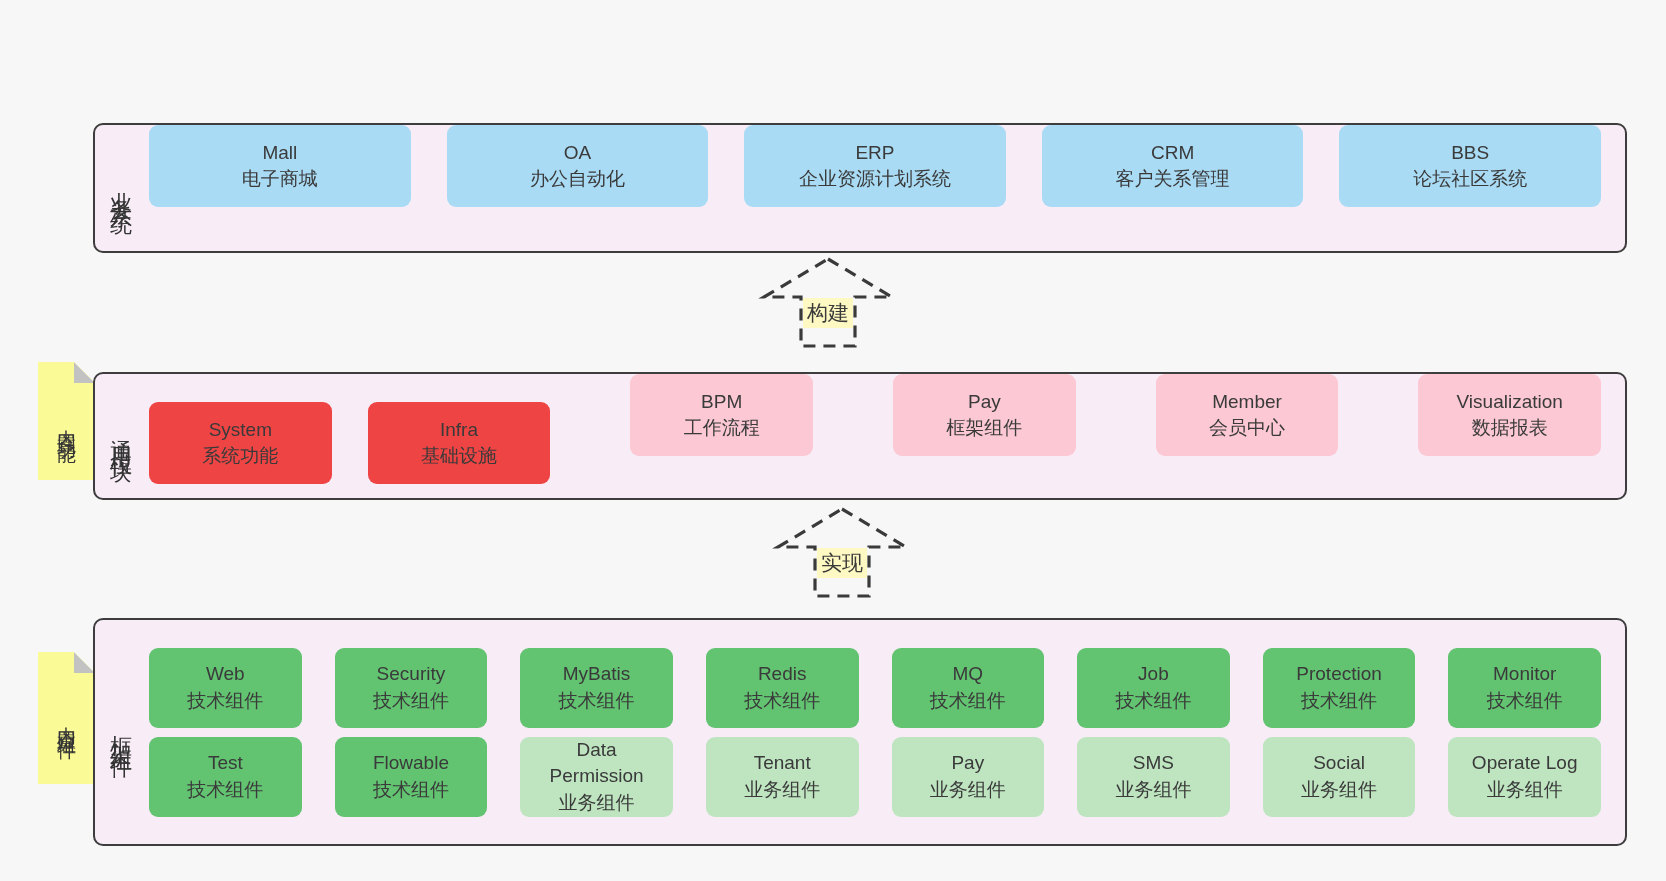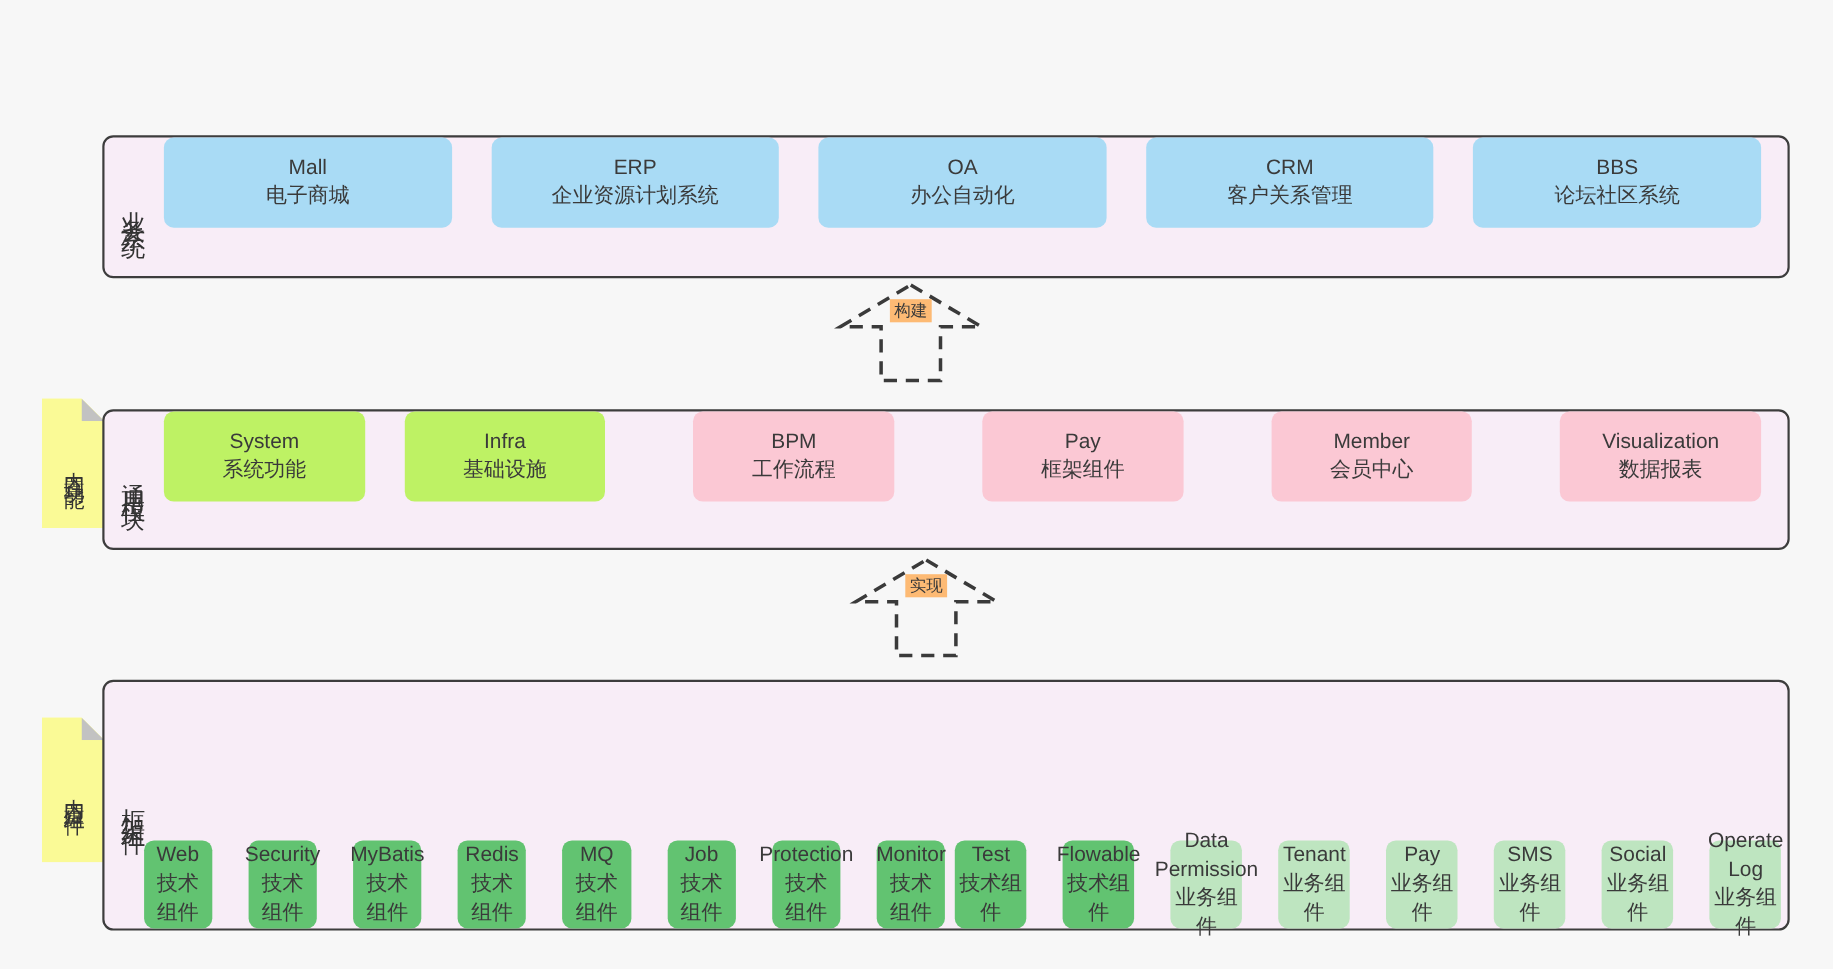--- a/index.html
+++ b/index.html
@@ -23,34 +23,34 @@
   .panel-label span{
     writing-mode:vertical-rl;text-orientation:upright;
     font-size:22px;letter-spacing:7px;color:#333;
   }
   .row{
     flex:1;display:flex;align-items:flex-start;gap:36px;
     padding:0 24px 0 2px;min-width:0;
   }
   .row .box{flex:1;height:82px;}
   .rows{
-    flex:1;display:flex;flex-direction:row;justify-content:center;gap:9px;
-    padding:0 24px 0 2px;min-width:0;align-items:flex-end;
+    flex:1;display:flex;flex-direction:column;justify-content:center;gap:9px;
+    padding:0 24px 0 2px;min-width:0;
   }
   .rows .row2{display:flex;gap:33px;}
   .rows .box{flex:1;height:80px;}
   .box{
     border-radius:9px;display:flex;flex-direction:column;
     align-items:center;justify-content:center;text-align:center;
     font-size:19px;line-height:1.38;padding:0 4px;box-sizing:border-box;
     min-width:0;
   }
   .rows .box .title{max-width:118px;}
   .box-blue{background:#a9dbf5;}
-  .box-red{background:#bef264;}
+  .box-red{background:#ef4444;margin-top:28px;}
   .box-pink{background:#fbc8d4;margin-left:44px;}
   .box-green{background:#62c371;}
   .box-lightgreen{background:#bee5c0;}
 
   .note{
     position:absolute;left:38px;width:57px;background:#fafa96;z-index:0;
     clip-path:polygon(0 0,calc(100% - 21px) 0,100% 21px,100% 100%,0 100%);
     display:flex;align-items:center;justify-content:center;
   }
   .note::after{
@@ -62,44 +62,44 @@
   .note span{
     writing-mode:vertical-rl;text-orientation:upright;
     font-size:19px;letter-spacing:5px;color:#333;padding-top:6px;
   }
 
   .arrow{position:absolute;width:140px;height:94px;z-index:2;}
   #arrow-build{left:758px;top:256px;}
   #arrow-implement{left:772px;top:506px;}
   .arrow svg{display:block;width:100%;height:100%;}
   .arrow-label{
-    position:absolute;left:50%;top:16px;transform:translateX(-50%);
-    background:#fdba74;padding:1px 4px;font-size:15px;color:#3a3a3a;
+    position:absolute;left:50%;top:42px;transform:translateX(-50%);
+    background:#fef9c3;padding:1px 4px;font-size:21px;color:#3a3a3a;
     white-space:nowrap;
   }
 </style>
 </head>
 <body>
 
 <div class="panel" id="panel-business">
   <div class="panel-label">
     <span>业务系统</span>
   </div>
   <div class="row">
     <div class="box box-blue">
       <span class="title">Mall</span>
       <span class="subtitle">电子商城</span>
     </div>
     <div class="box box-blue">
+      <span class="title">OA</span>
+      <span class="subtitle">办公自动化</span>
+    </div>
+    <div class="box box-blue">
       <span class="title">ERP</span>
       <span class="subtitle">企业资源计划系统</span>
-    </div>
-    <div class="box box-blue">
-      <span class="title">OA</span>
-      <span class="subtitle">办公自动化</span>
     </div>
     <div class="box box-blue">
       <span class="title">CRM</span>
       <span class="subtitle">客户关系管理</span>
     </div>
     <div class="box box-blue">
       <span class="title">BBS</span>
       <span class="subtitle">论坛社区系统</span>
     </div>
   </div>

